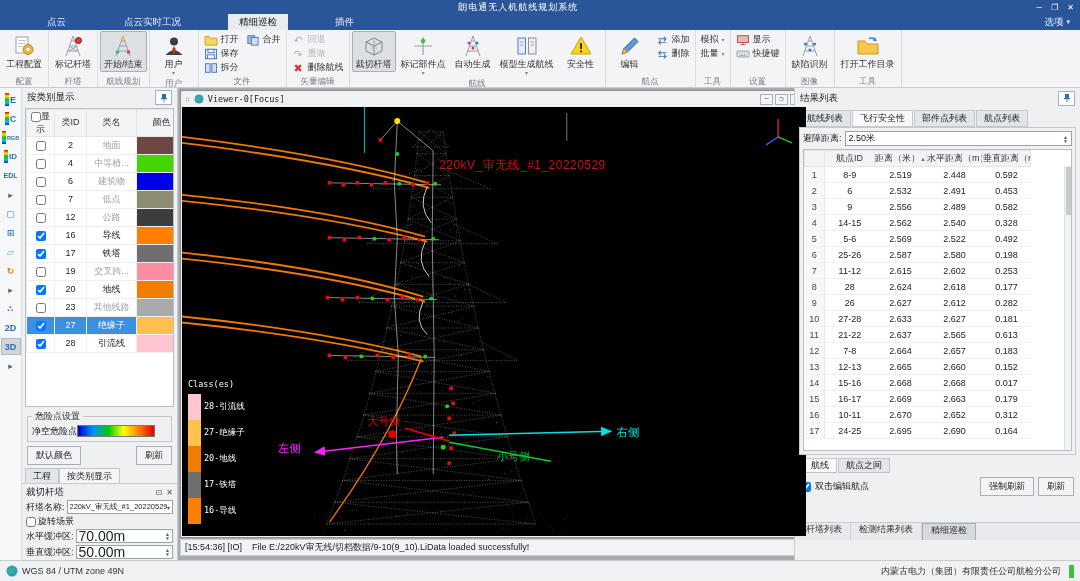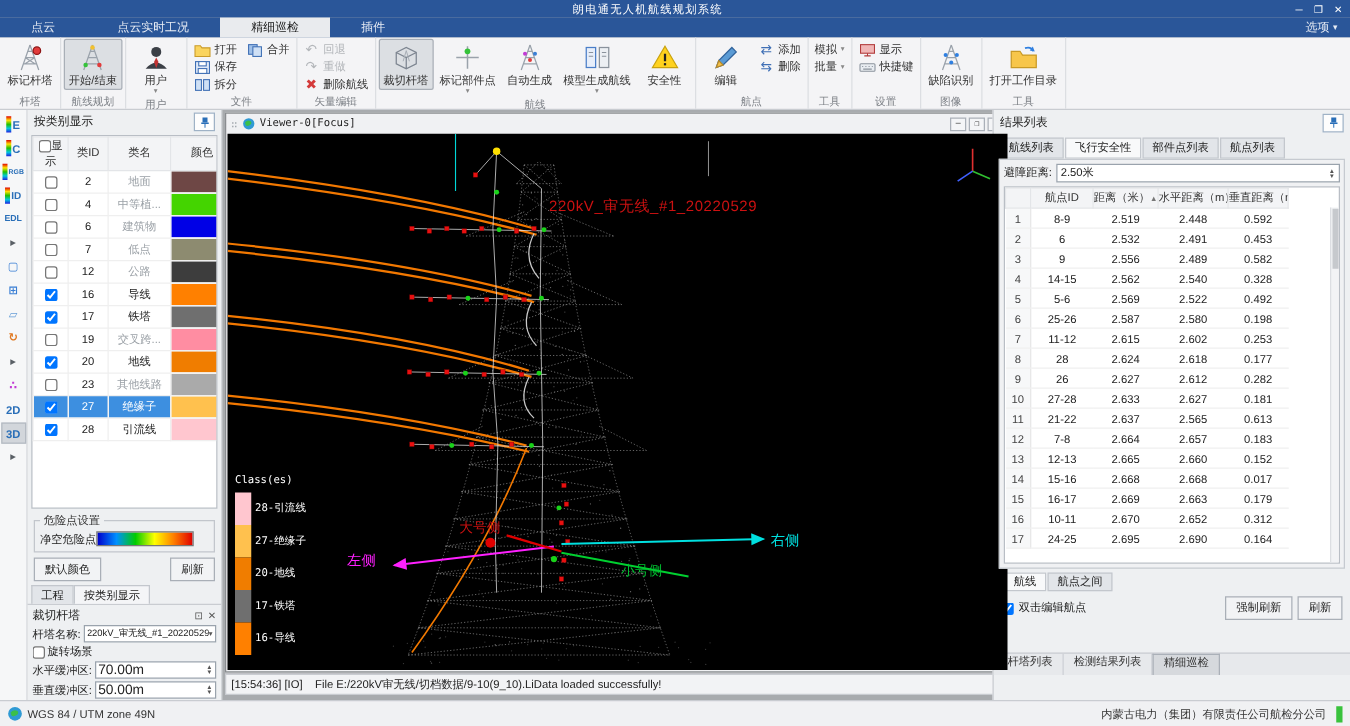--- a/index.html
+++ b/index.html
@@ -8,21 +8,21 @@
   #app { width:1080px; height:581px; display:flex; flex-direction:column; position:relative; }
 
   
   .titlebar { height:14px; background:#2a5699; color:#fff; display:flex; align-items:center; font-size:9px; flex:0 0 auto; }
   .tb-title { flex:1; text-align:center; letter-spacing:1px; }
   .tb-controls { display:flex; gap:9px; padding-right:6px; font-size:8px; }
   .tb-controls span { cursor:default; }
 
   
   .menubar { height:16px; background:#2a5699; display:flex; align-items:stretch; color:#e8edf5; font-size:9.5px; flex:0 0 auto; }
-  .mtab { padding:0 25px; display:flex; align-items:center; }
+  .mtab { padding:0 11px; display:flex; align-items:center;margin-left:36px; }
   .mtab.active { background:#e9ebee; color:#1a1a1a; }
   .menu-right { margin-left:auto; display:flex; align-items:center; gap:3px; padding-right:10px; }
 
   
   .ribbon { height:58px; background:#f4f4f6; border-bottom:1px solid #c9ccd1; display:flex; flex:0 0 auto; }
   .rgroup { display:flex; flex-direction:column; border-right:1px solid #dcdee2; padding:1px 2px 0; }
   .rg-items { flex:1; display:flex; align-items:flex-start; gap:1px; }
   .rg-label { text-align:center; font-size:8.5px; color:#7b7f85; height:12px; line-height:12px; }
   .bigbtn { min-width:44px; display:flex; flex-direction:column; align-items:center; padding:1px 3px 0; border:1px solid transparent; border-radius:2px; font-size:9px; color:#333; }
   .bigbtn .icbox { height:25px; display:flex; align-items:center; justify-content:center; }
@@ -69,21 +69,21 @@
   .ltab { padding:0 7px; border:1px solid #c3c7cd; border-bottom:none; background:#e2e5e9; font-size:9px; display:flex; align-items:center; }
   .ltab.active { background:#f4f5f7; }
 
   
   .croppanel { flex:1; padding:1px 4px 0; }
   .cp-head { display:flex; align-items:center; height:14px; }
   .cp-ctl { margin-left:auto; display:flex; gap:4px; color:#555; font-size:8px; }
   .cp-row { display:flex; align-items:center; height:16px; gap:2px; font-size:9px; white-space:nowrap; }
   .combo, .spin { flex:1; border:1px solid #9aa3ad; background:#fff; height:14px; display:flex; align-items:center; padding:0 2px; overflow:hidden; }
   .combo .val { font-size:7.5px; overflow:hidden; white-space:nowrap; }
-  .spin .val { font-size:11px; }
+  .spin .val { font-size:14px; }
   .arrs { margin-left:auto; display:flex; flex-direction:column; line-height:4px; font-size:5px; color:#555; }
   .combo .arr1 { margin-left:auto; font-size:6px; color:#555; }
 
   
   .center { flex:1; background:#a8abae; display:flex; flex-direction:column; min-width:0; }
   .viewer { margin:2px 0 0 2px; width:628px; height:448px; border:1px solid #8a8d90; background:#f0f1f3; display:flex; flex-direction:column; }
   .viewer-title { height:16px; display:flex; align-items:center; gap:4px; padding:0 4px; font-family:"DejaVu Sans Mono", monospace; font-size:8.5px; }
   .vt-grip { color:#9aa0a6; font-size:8px; }
   .vt-controls { margin-left:auto; display:flex; gap:2px; }
   .vt-controls span { width:13px; height:11px; border:1px solid #aab0b8; background:#f4f5f7; font-size:6.5px; display:flex; align-items:center; justify-content:center; color:#444; }
@@ -158,20 +158,36 @@
         </div>
       </div>
     <div class="menu-right">
       <span>选项</span>
       <span style="font-size:7px">▾</span>
     </div>
   </div>
 
   <div class="ribbon">
 
+    <div class="rgroup">
+      <div class="rg-items">
+        <div class="bigbtn">
+          <div class="icbox">
+            <svg class="i24" viewBox="0 0 24 24">
+                <rect x="4" y="3" width="12" height="16" fill="#fff" stroke="#9aa2ab"></rect>
+                <path d="M6.5 6.5 h7 M6.5 9.5 h7 M6.5 12.5 h4" stroke="#b9c0c8" stroke-width="1"></path>
+                <circle cx="16" cy="15.5" r="5" fill="#ecb23c" stroke="#b5882a"></circle>
+                <circle cx="16" cy="15.5" r="1.8" fill="#fff"></circle>
+              </svg>
+          </div>
+          <span>工程配置</span>
+        </div>
+      </div>
+      <div class="rg-label">配置</div>
+    </div>
 
     <div class="rgroup">
       <div class="rg-items">
         <div class="bigbtn">
           <div class="icbox">
             <svg class="i24" viewBox="0 0 24 24">
                 <path d="M12 2 L5 22 M12 2 L19 22 M10 7 H14 M8 12 H16 M6.5 17 H17.5 M8 12 L16 17 M16 12 L8 17" stroke="#9aa2ab" stroke-width="1" fill="none"></path>
                 <circle cx="17.5" cy="6.5" r="3" fill="#e23b3b" stroke="#8d1515"></circle>
               </svg>
           </div>

